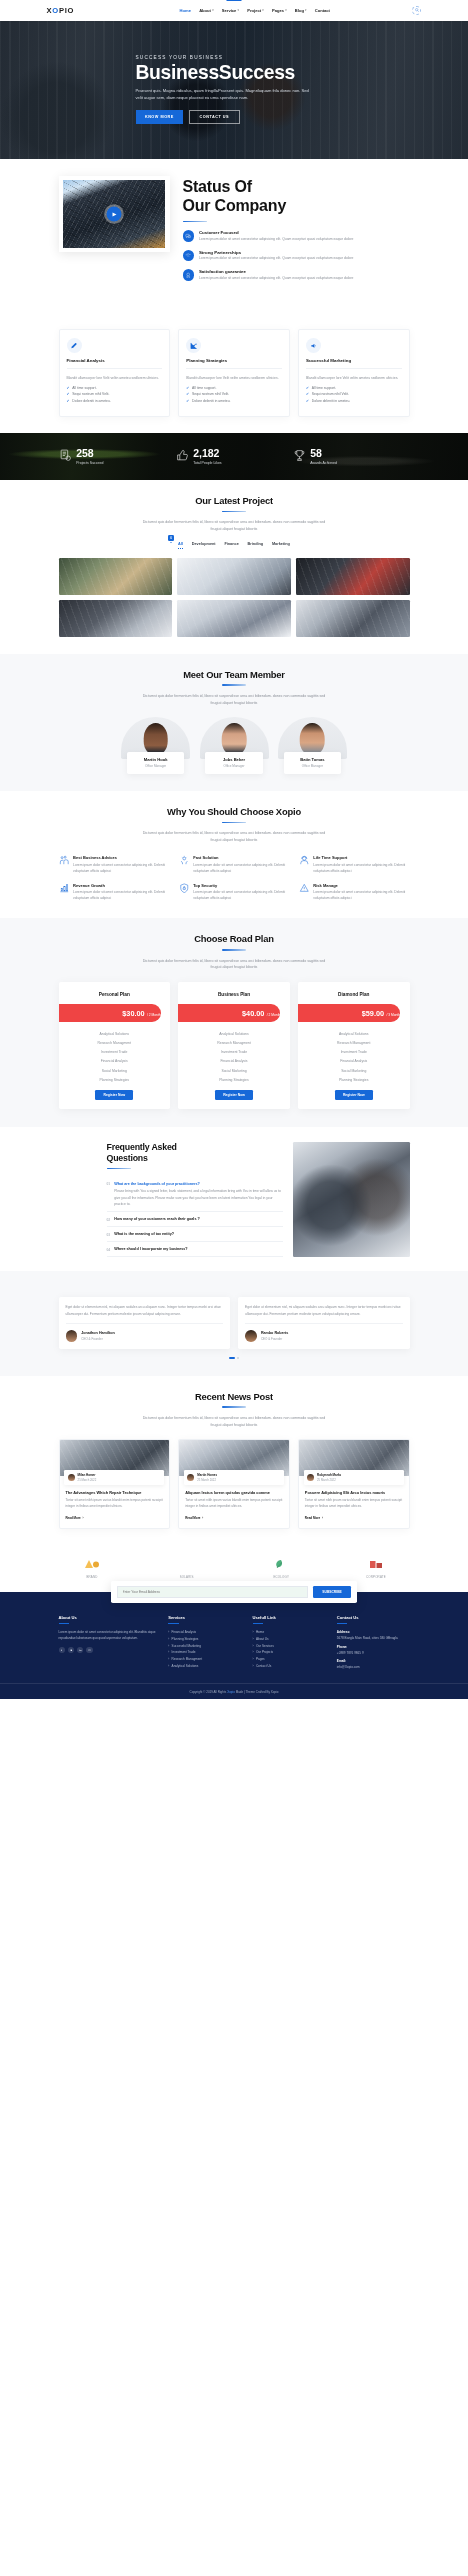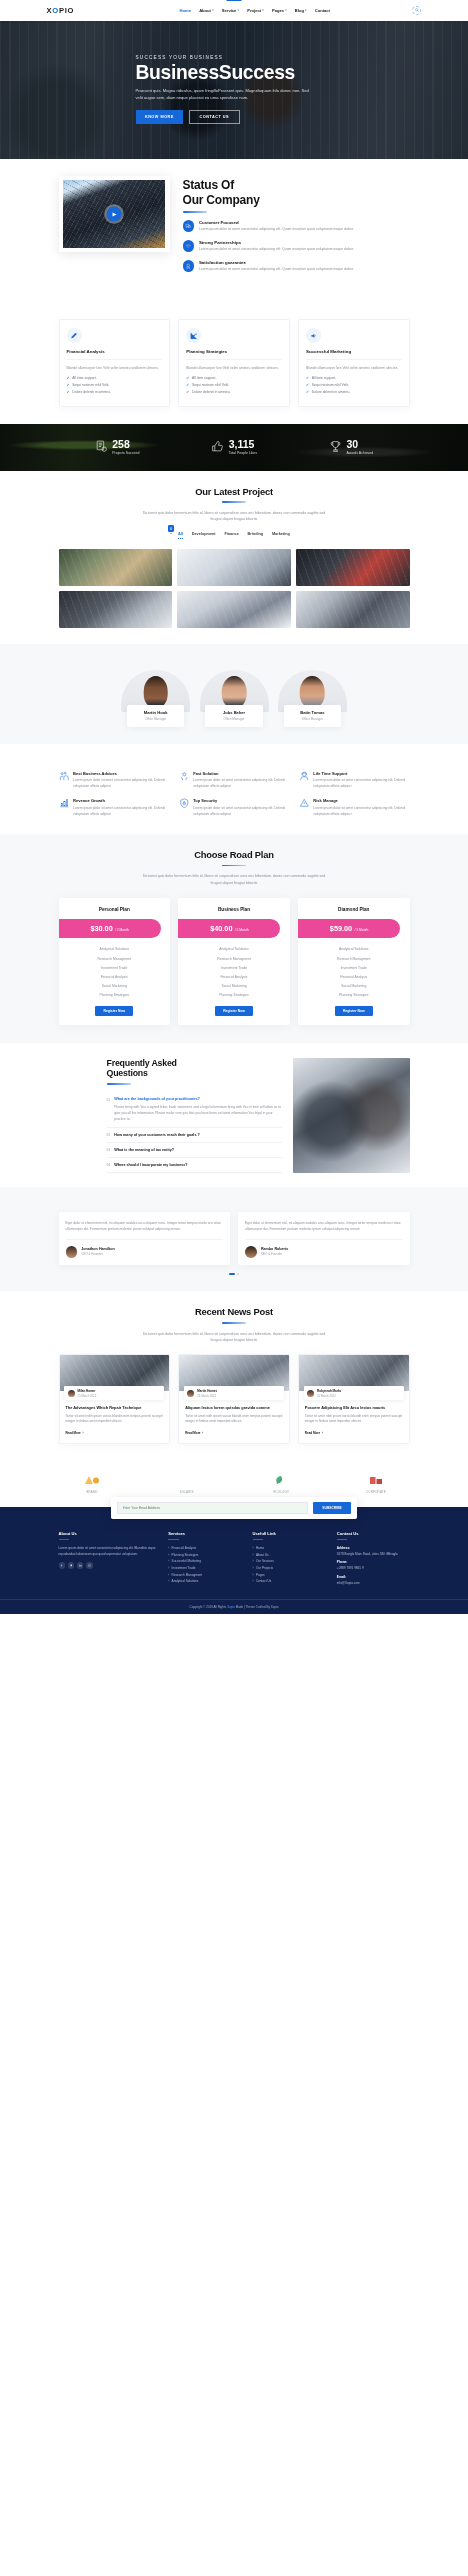--- a/index.html
+++ b/index.html
@@ -84,21 +84,21 @@
                 repeating-linear-gradient(28deg, rgba(0,0,0,.25) 0 0.6px, transparent 0.6px 5.3px);
   }
   .play-btn {
     position: absolute; left: 50%; top: 50%; transform: translate(-50%,-50%);
     width: 15px; height: 15px; border-radius: 50%; background: #1668d8; z-index:3;
     display: flex; align-items: center; justify-content: center; cursor: pointer;
     box-shadow: 0 0 0 2.3px rgba(255,255,255,.35);
   }
   .play-btn::before { content:""; border-left: 4.1px solid #fff; border-top: 2.6px solid transparent; border-bottom: 2.6px solid transparent; margin-left:1.2px;}
   .status-body { flex: 1; padding-top: 2.3px; }
-  .status-title { font-size: 12px; font-weight: bold; color: #131313; line-height: 1.18; letter-spacing: -0.2px; }
+  .status-title { font-size: 16px; font-weight: bold; color: #131313; line-height: 1.18; letter-spacing: -0.2px; }
   .divider { width: 24.6px; height: 1.5px; background: linear-gradient(90deg,#1668d8,#bcd4f0); border-radius: 1.2px; margin: 4.7px 0 7.6px; }
   .divider.center { margin: 4.7px auto 7px; }
   .feat { display: flex; gap: 4.7px; margin-bottom: 7px; }
   .feat-ico {
     width: 11.7px; height: 11.7px; border-radius: 50%; background: #1668d8; flex: none;
     display: flex; align-items: center; justify-content: center;
   }
   .feat-ico svg { width: 6.4px; height: 6.4px; stroke: #fff; fill: none; stroke-width: 1.4; }
   .feat-t { font-size: 4.4px; font-weight: bold; color: #131313; margin-bottom: 1.8px; }
   .feat-d { font-size: 3.4px; color: #8a8f97; line-height: 1.75; }
@@ -125,21 +125,21 @@
     background:
       linear-gradient(rgba(8,10,9,.80), rgba(8,10,9,.80)),
       linear-gradient(95deg,#1c2a16 0%, #4a6b2e 16%, #16200f 34%, #0c1109 55%, #2a3320 74%, #0a0d08 100%);
   }
   .counter::before{
     content:""; position:absolute; inset:0;
     background: radial-gradient(ellipse at 18% 45%, rgba(110,160,60,.35) 0 41px, transparent 76px),
                 radial-gradient(ellipse at 78% 60%, rgba(120,120,110,.18) 0 35px, transparent 70px);
   }
   .counter-inner { position:relative; width: 351px; margin: 0 auto; display: flex; }
-  .count-item { flex: 1; display: flex; align-items: center; justify-content: center; gap: 4.7px; }
+  .count-item { flex: 1; display: flex; align-items: center; gap: 4.7px; }
   .count-ico svg { width: 13px; height: 13px; stroke: rgba(255,255,255,.92); fill: none; stroke-width: 1.2; }
   .count-num { font-size: 10.5px; font-weight: bold; color: #fff; line-height: 1; }
   .count-lab { font-size: 3.5px; color: #d3d7da; margin-top: 2.3px; }
 
   
   .projects { padding: 15px 0 16.4px; background: #fff; }
   .filter-wrap { display: flex; justify-content: center; margin-top: 9.4px; position: relative; }
   .filter-badge {
     position:absolute; top:-7px; left:50%; transform: translateX(-66px);
     background:#1668d8; color:#fff; font-size:2.9px; font-weight:bold; padding:1.2px 2.3px; border-radius:1.2px;
@@ -181,22 +181,22 @@
   .why-ico svg { width: 10.5px; height: 10.5px; stroke: #1668d8; fill: none; stroke-width: 1.2; }
   .why-t { font-size: 4px; font-weight: bold; color: #131313; margin-bottom: 2.3px; }
   .why-d { font-size: 3.3px; color: #8a8f97; line-height: 1.8; }
 
   
   .pricing { padding: 15px 0 17.6px; background: #f7f8fa; }
   .price-cards { display: flex; gap: 8.2px; margin-top: 11.7px; }
   .pcard2 { flex: 1; background: #fff; border-radius: 1.8px; padding: 9.4px 0 9.4px; text-align: center; box-shadow: 0 1.8px 9.4px rgba(0,0,0,.05); }
   .plan-name { font-size: 4.7px; font-weight: bold; color: #131313; }
   .plan-price-bar {
-    background: #ec4899; color: #fff; margin: 7px 9.4px 7px 0; border-radius: 0 15px 15px 0;
-    padding: 4.7px 0; display: flex; align-items: baseline; justify-content: center; gap: 2.3px;
+    background: #ef4444; color: #fff; margin: 7px 9.4px 7px 0; border-radius: 0 15px 15px 0;
+    padding: 4.7px 0; display: flex; align-items: baseline; justify-content: flex-end; gap: 2.3px;
   }
   .plan-price { font-size: 7.3px; font-weight: bold; }
   .plan-period { font-size: 3.3px; }
   .plan-li { font-size: 3.4px; color: #8a8f97; padding: 2.6px 0; }
   .plan-btn {
     margin-top: 5.9px; display: inline-block; background: #1668d8; color: #fff; font-size: 3.4px;
     font-weight: bold; padding: 2.9px 8.2px; border-radius: 1.2px; cursor: pointer; border: none;
   }
 
   
@@ -486,34 +486,34 @@
         </div>
       </div>
       <div class="count-item">
         <div class="count-ico">
           <svg viewBox="0 0 24 24">
               <path d="M7 11v9H3v-9h4z"></path>
               <path d="M7 11l5-8a2 2 0 013 2l-1 5h5a2 2 0 012 2l-2 7a2 2 0 01-2 1H7"></path>
             </svg>
         </div>
         <div>
-          <div class="count-num">3,115</div>
+          <div class="count-num">2,182</div>
           <div class="count-lab">Total People Likes</div>
         </div>
       </div>
       <div class="count-item">
         <div class="count-ico">
           <svg viewBox="0 0 24 24">
               <path d="M7 3h10v6a5 5 0 01-10 0V3z"></path>
               <path d="M7 5H4v2a3 3 0 003 3M17 5h3v2a3 3 0 01-3 3"></path>
               <path d="M12 14v4M8 21h8M9 21v-3h6v3"></path>
             </svg>
         </div>
         <div>
-          <div class="count-num">30</div>
+          <div class="count-num">58</div>
           <div class="count-lab">Awards Achieved</div>
         </div>
       </div>
     </div>
   </div>
 
   <div class="projects">
     <div class="container">
       <div class="sec-head">
         <div class="sec-title">Our Latest Project</div>
@@ -536,20 +536,25 @@
         <div class="pcard p3"></div>
         <div class="pcard p4"></div>
         <div class="pcard p5"></div>
         <div class="pcard p6"></div>
       </div>
     </div>
   </div>
 
   <div class="team">
     <div class="container">
+      <div class="sec-head">
+        <div class="sec-title">Meet Our Team Member</div>
+        <div class="divider center"></div>
+        <div class="sec-desc">Dictumst quis dolor fermentum felis id, libero sit suspendisse urna orci bibendum. donec non commodo sagittis sed feugiat aliquet feugiat lobortis</div>
+      </div>
       <div class="team-cards">
         <div class="tcard">
           <div class="tphoto t1">
               <div class="head"></div>
             </div>
           <div class="tinfo">
             <div class="tname">Martin Hook</div>
             <div class="trole">Office Manager</div>
           </div>
         </div>
@@ -570,20 +575,25 @@
             <div class="tname">Batin Tomas</div>
             <div class="trole">Office Manager</div>
           </div>
         </div>
       </div>
     </div>
   </div>
 
   <div class="why">
     <div class="container">
+      <div class="sec-head">
+        <div class="sec-title">Why You Should Choose Xopio</div>
+        <div class="divider center"></div>
+        <div class="sec-desc">Dictumst quis dolor fermentum felis id, libero sit suspendisse urna orci bibendum. donec non commodo sagittis sed feugiat aliquet feugiat lobortis</div>
+      </div>
       <div class="why-grid">
         <div class="why-item">
           <div class="why-ico"><svg viewBox="0 0 24 24">
                 <circle cx="7" cy="6" r="2.2"></circle>
                 <circle cx="14" cy="5" r="2.2"></circle>
                 <path d="M3 21v-5a4 4 0 014-4h3M11 21v-6a4 4 0 014-4h2a4 4 0 014 4v6"></path>
               </svg></div>
           <div>
               <div class="why-t">Best Business Advices</div>
               <div class="why-d">Lorem ipsum dolor sit amet consectetur adipisicing elit. Deleniti voluptatum officiis adipisci</div>

